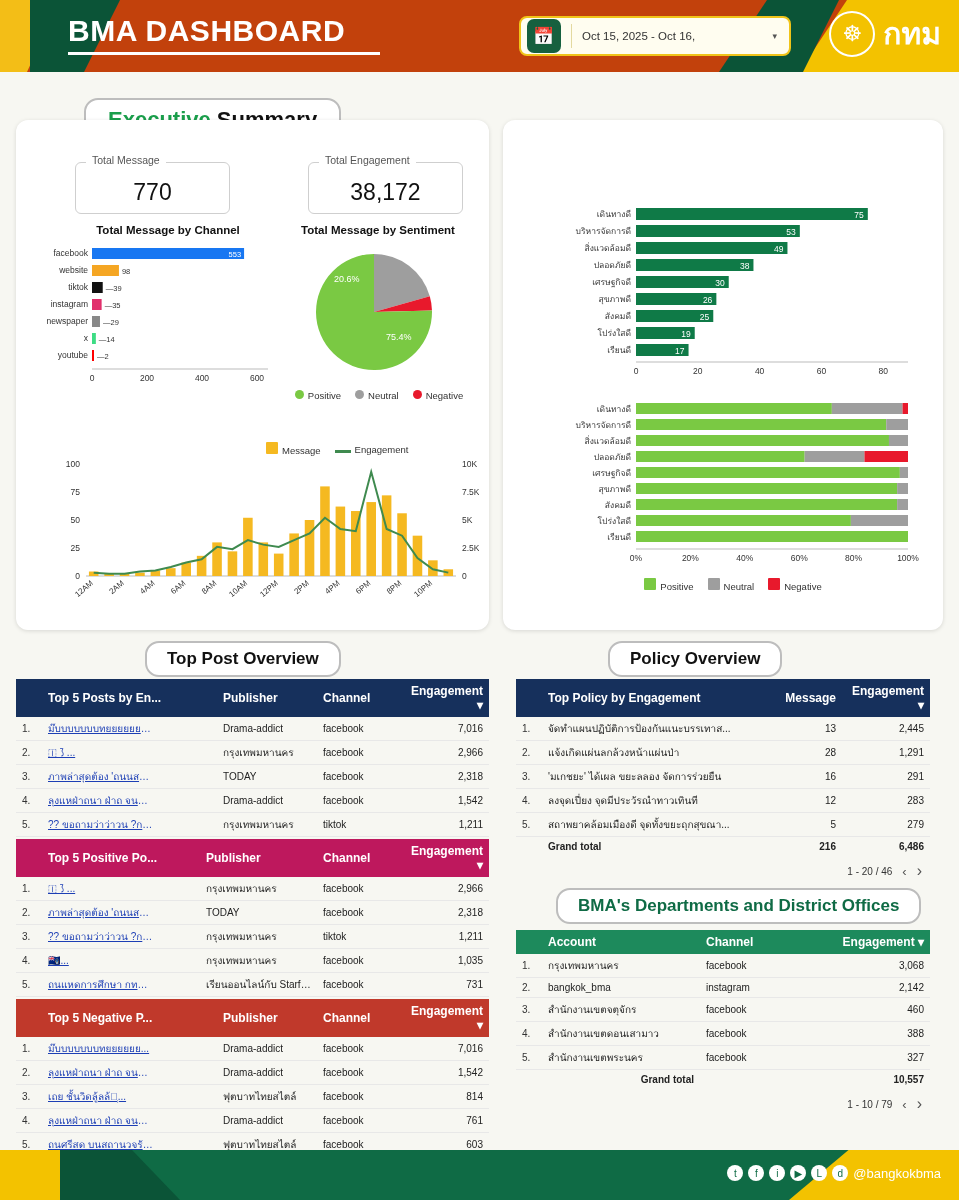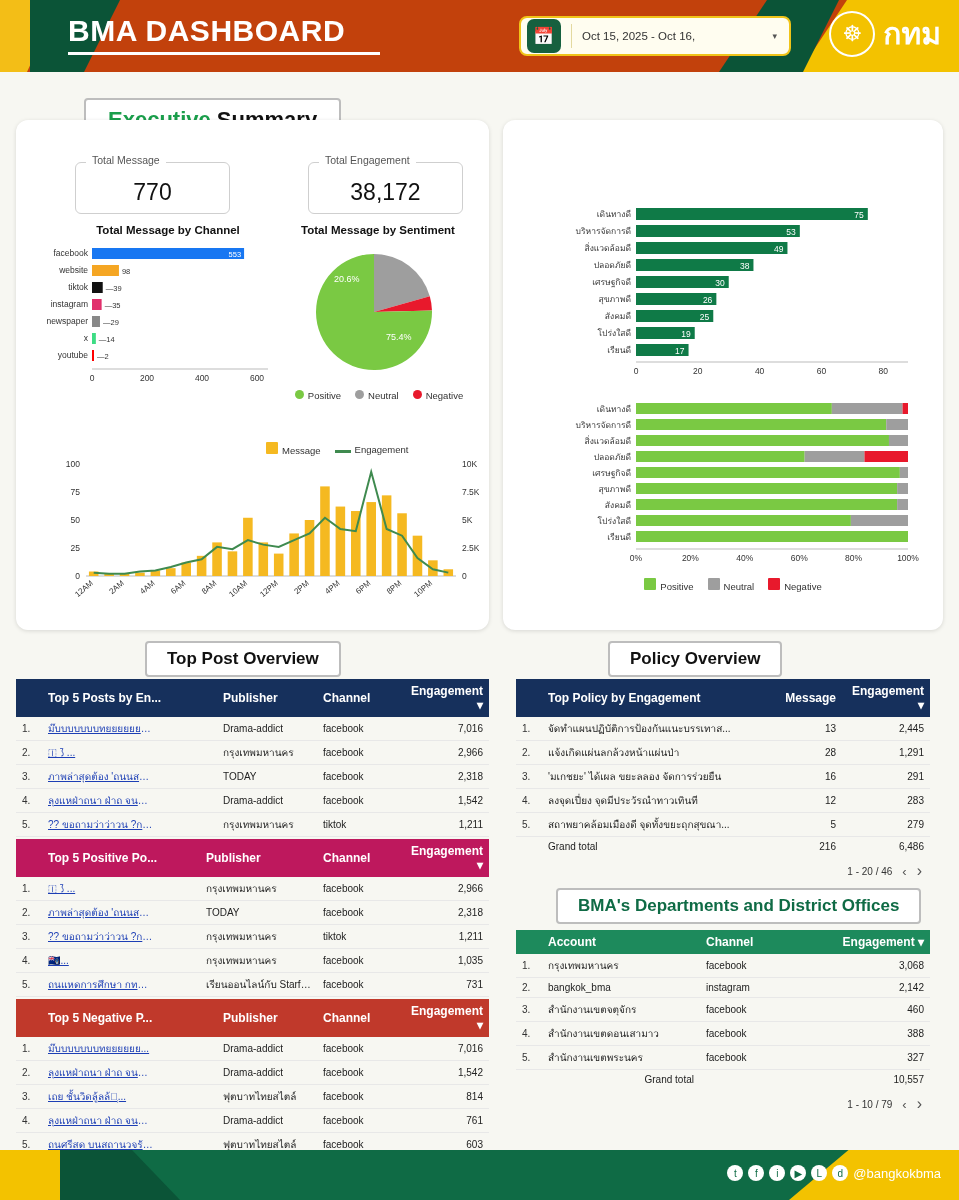--- a/index.html
+++ b/index.html
@@ -38,21 +38,21 @@
   .date-sep { width:1px; height:24px; background:#e3d9a0; margin:0 10px; }
   .date-text { font-size:11.5px; color:#333; }
   .date-caret { margin-left:auto; margin-right:12px; font-size:9px; color:#555; }
   .logo-wrap { position:absolute; right:18px; top:10px; display:flex; align-items:center; gap:8px; }
   .logo-circle { width:46px; height:46px; border-radius:50%; border:2.5px solid #fff;
       display:flex; align-items:center; justify-content:center; color:#fff; font-size:22px; }
   .logo-text { color:#fff; font-size:30px; font-weight:bold; }
 
   
   .sec-title {
-    display:inline-block; background:#fff; border:2px solid #bdbdbd; border-radius:4px;
+    display:inline-block; background:#fff; border:2px solid #bdbdbd; border-radius:14px;
     padding:7px 22px; font-size:22px; font-weight:bold; color:#111;
   }
   .sec-title .accent { color:#1a9e4b; }
   .sec-title.small { font-size:17px; padding:6px 20px; }
   .sec-title.green { color:#0f6b45; }
 
   
   .card { background:#fff; border-radius:12px; box-shadow:0 1px 4px rgba(0,0,0,.13); }
 
   
@@ -70,21 +70,21 @@
   .idx { width:20px; color:#333; }
   .lnk { color:#1d3fb5; text-decoration:underline; }
   .th-dark { background:#16305c; }
   .th-green { background:#be185d; }
   .th-red { background:#c0392b; }
   .th-blue { background:#16305c; }
   .th-teal { background:#1d8a5c; }
   .ell { max-width:105px; overflow:hidden; white-space:nowrap; text-overflow:ellipsis; display:block; }
   .pager { font-size:10px; color:#333; display:flex; align-items:center; justify-content:flex-end; gap:10px; padding:6px 8px 2px 0;}
   .pg-btn { font-size:13px; color:#555; cursor:pointer; }
-  .grand td { font-weight:normal; border-bottom:none; }
+  .grand td { font-weight:bold; border-bottom:none; }
 
   
   .footer { position:absolute; left:0; bottom:0; width:959px; height:50px; background:#0f6b45; overflow:hidden; }
   .ft-y1 { position:absolute; left:0; bottom:0; width:150px; height:50px; background:#f3c200;
       clip-path:polygon(0 0, 70% 0, 100% 100%, 0 100%); }
   .ft-g1 { position:absolute; left:60px; bottom:0; width:120px; height:50px; background:#0b5437;
       clip-path:polygon(0 0, 60% 0, 100% 100%, 0 100%); }
   .ft-y2 { position:absolute; right:0; bottom:0; width:170px; height:50px; background:#f3c200;
       clip-path:polygon(35% 0, 100% 0, 100% 100%, 0 100%); }
   .ft-social { position:absolute; right:18px; top:15px; color:#fff; font-size:13px; display:flex; align-items:center; gap:5px; }

